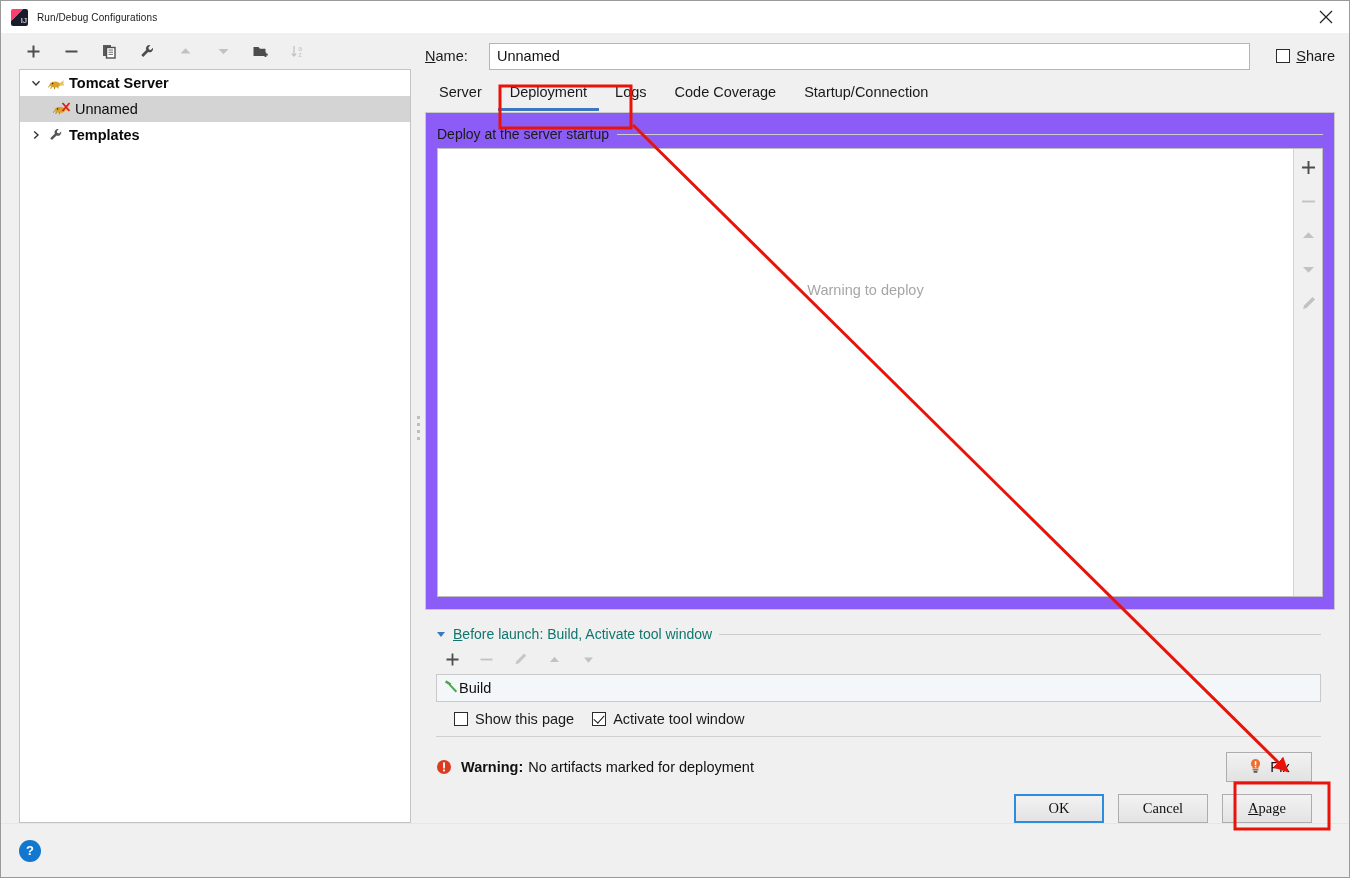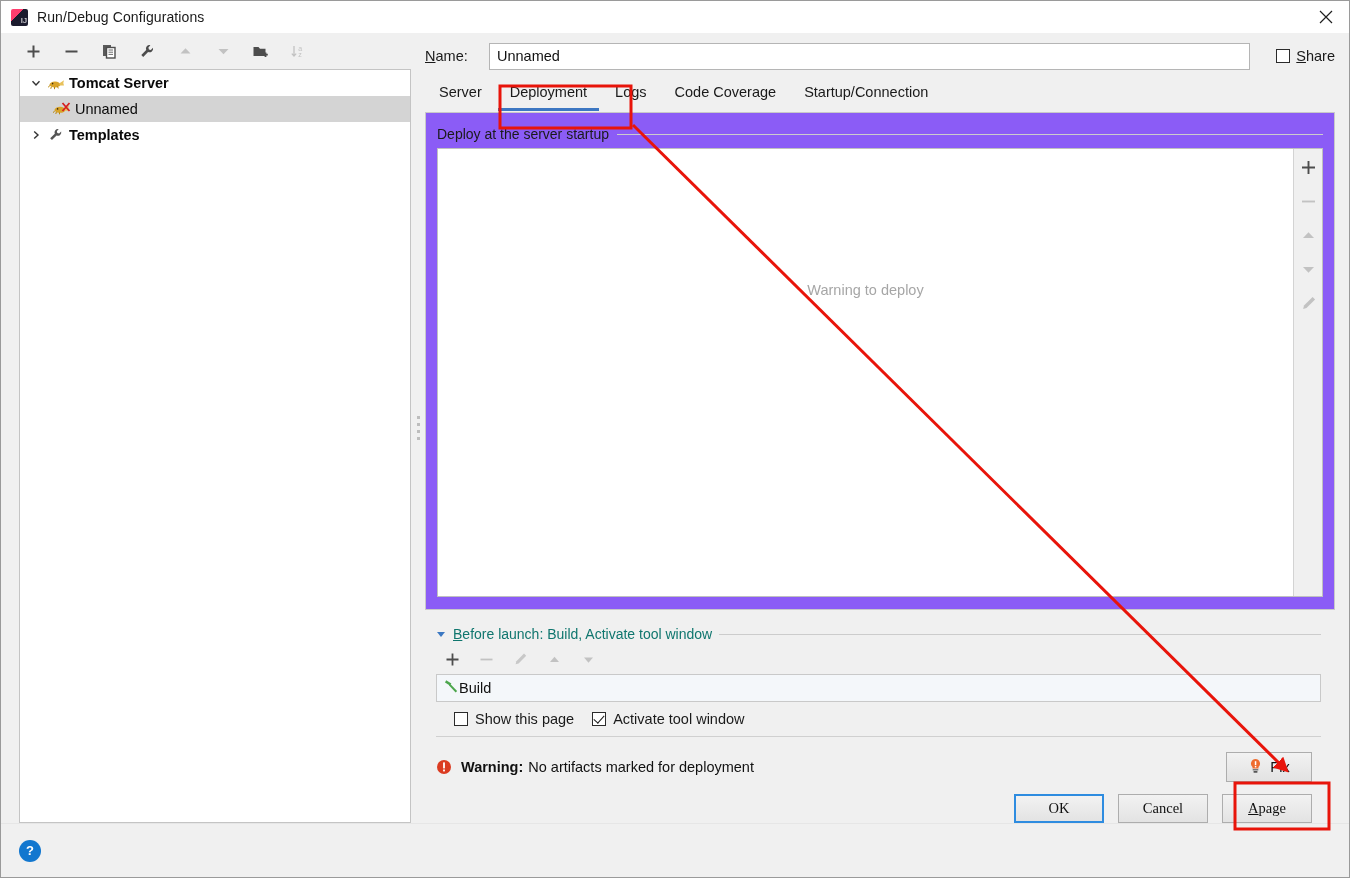--- a/index.html
+++ b/index.html
@@ -41,21 +41,21 @@
   .app-icon::after {
     content: "IJ";
     position: absolute;
     right: 1px; bottom: 0px;
     font-size: 8px;
     color: #fff;
     font-family: "Liberation Sans", sans-serif;
     line-height: 10px;
   }
   .title-text {
-    font-size: 14px;
+    font-size: 10px;
     color: #1a1a1a;
     letter-spacing: 0.1px;
   }
   .close-btn {
     position: absolute;
     right: 0; top: 0;
     width: 46px; height: 32px;
     display: flex; align-items: center; justify-content: center;
     cursor: default;
   }

